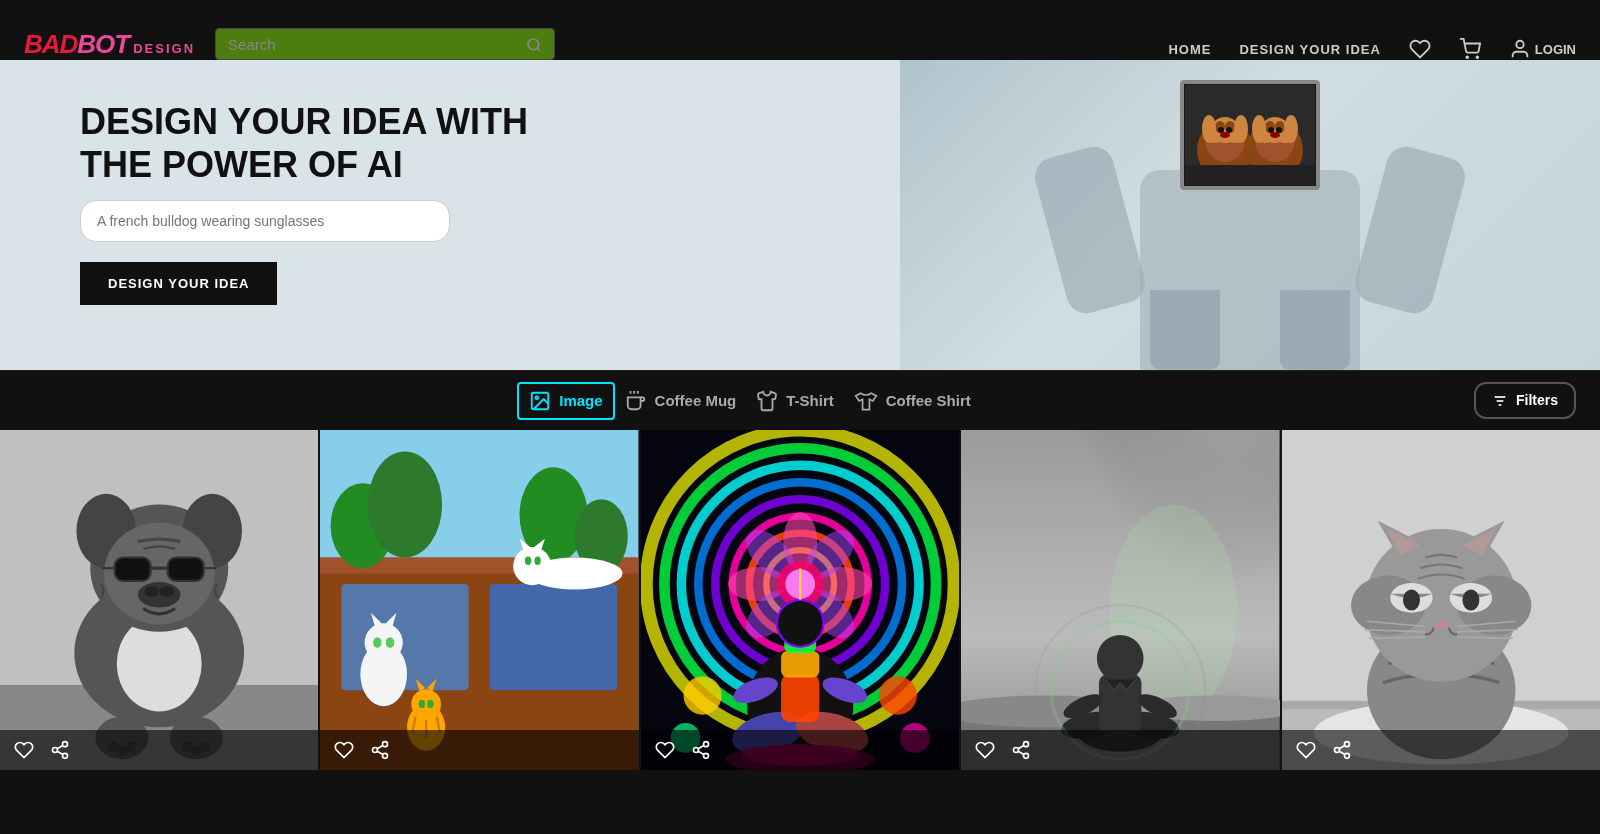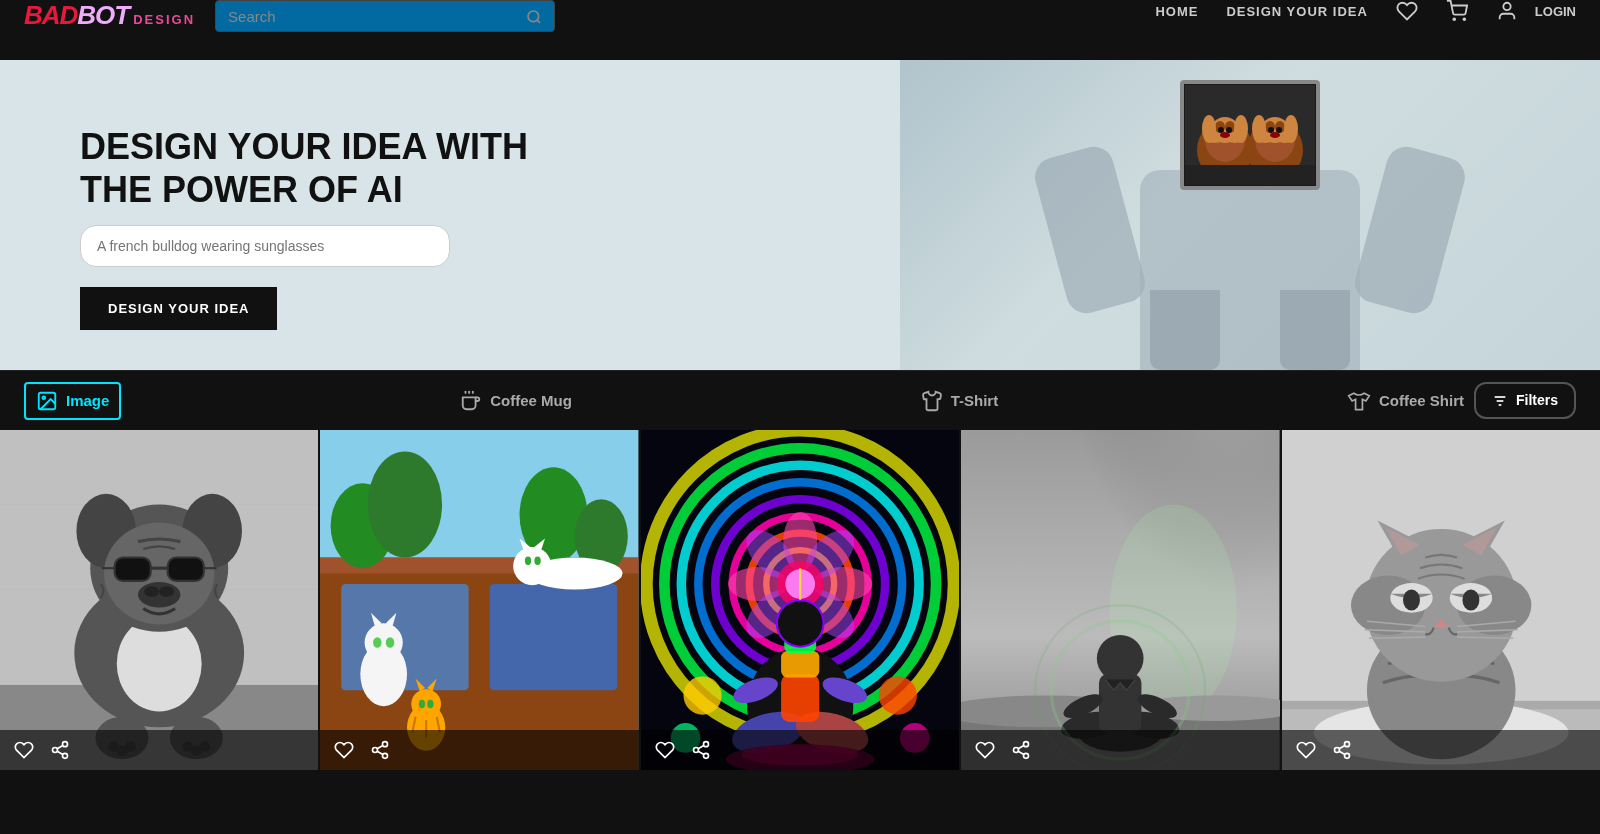--- a/index.html
+++ b/index.html
@@ -2,38 +2,38 @@
 <html><head>
   <meta charset="utf-8">
   <style>
     * { margin: 0; padding: 0; box-sizing: border-box; }
     body { font-family: Arial, sans-serif; background: #111; color: #fff; overflow-x: hidden; }
 
     
     .navbar {
       background: #111;
       display: flex;
-      align-items: flex-start;
+      align-items: flex-end;
       padding: 0 24px;
       height: 60px;
       position: relative;
       z-index: 10;
     }
     .logo {
       display: flex;
       align-items: center;
       margin-right: 20px;
     }
     .logo-bad { color: #e8193c; font-weight: 900; font-size: 26px; font-style: italic; letter-spacing: -1px; }
-    .logo-bot { color: #f0abfc; font-weight: 900; font-size: 26px; font-style: italic; letter-spacing: -1px; }
+    .logo-bot { color: #ec4899; font-weight: 900; font-size: 26px; font-style: italic; letter-spacing: -1px; }
     .logo-design { color: #ec4899; font-size: 13px; font-weight: 600; letter-spacing: 2px; margin-left: 4px; align-self: flex-end; margin-bottom: 4px; }
     .search-bar {
       display: flex;
       align-items: center;
-      background: #0369a1;
+      background: #4d7c0f;
       border: 1px solid #444;
       border-radius: 4px;
       padding: 6px 12px;
       width: 340px;
       margin-right: auto;
     }
     .search-bar input {
       background: transparent;
       border: none;
       color: #fff;
@@ -61,32 +61,32 @@
       background: none;
       border: none;
       cursor: pointer;
       color: #ccc;
       display: flex;
       align-items: center;
     }
     .nav-login {
       display: flex;
       align-items: center;
-      gap: 17px;
+      gap: 4px;
       color: #ccc;
       font-size: 13px;
       font-weight: 700;
       cursor: pointer;
     }
 
     
     .hero {
       background: #d8e4e8;
       display: flex;
-      align-items: flex-end;
+      align-items: flex-start;
       min-height: 310px;
       position: relative;
       overflow: hidden;
     }
     .hero-content {
       padding: 40px 80px;
       z-index: 2;
       flex: 1;
     }
     .hero-title {
@@ -223,21 +223,21 @@
       display: flex;
       align-items: center;
       padding: 0 24px;
       height: 60px;
       border-top: 1px solid #222;
     }
     .filter-tabs {
       display: flex;
       align-items: center;
       flex: 1;
-      justify-content: space-between;
+      justify-content: center;
     }
     .filter-tab {
       display: flex;
       align-items: center;
       gap: 8px;
       cursor: pointer;
       font-size: 15px;
       font-weight: 600;
       color: #aaa;
       padding: 6px 10px;

